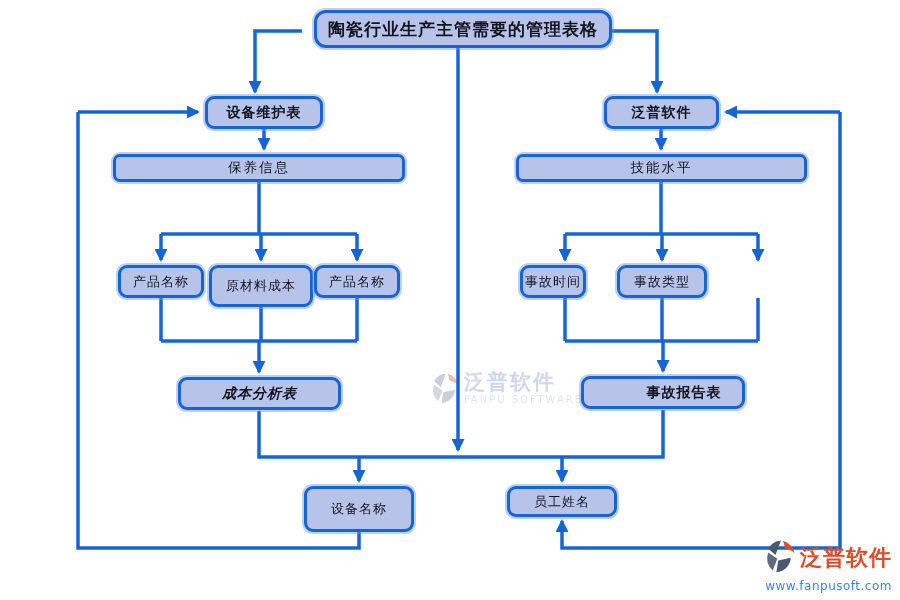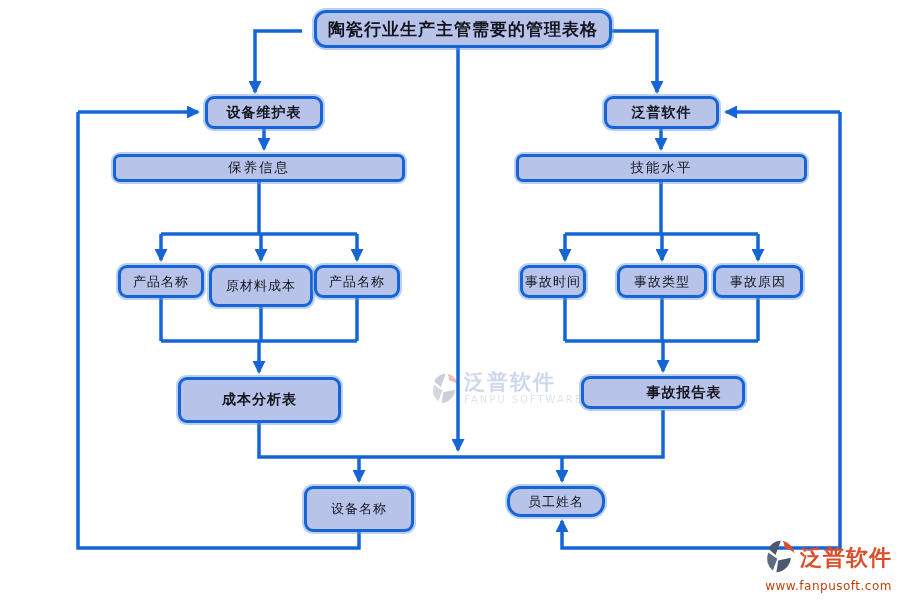--- a/index.html
+++ b/index.html
@@ -32,21 +32,21 @@
   .watermark .wm-text { display:flex; flex-direction:column; }
   .wm-brand { color:#c7d1ea; font-size:21px; font-weight:bold; letter-spacing:2px; line-height:1.1; }
   .wm-sub { color:#dde1ea; font-size:10px; letter-spacing:2px; }
   
   .footer-logo {
     position:absolute; right:8px; bottom:7px; z-index:4;
     display:flex; flex-direction:column; align-items:flex-end;
   }
   .fl-row { display:flex; align-items:center; gap:3px; }
   .fl-brand { color:#d94f2b; font-size:22px; font-weight:bold; letter-spacing:1px; line-height:1; }
-  .fl-url { color:#c2410c; font-size:12px; letter-spacing:0.5px; margin-top:1px; }
+  .fl-url { color:#3b82f6; font-size:12px; letter-spacing:0.5px; margin-top:1px; }
 </style>
 </head>
 <body>
 
 <div id="stage">
 
   <div class="watermark">
     <span>
       <svg width="30" height="34" viewBox="0 0 36 40">
         <path d="M5,12 A16,16 0 0 1 19,3 L13,19 Z" fill="#c2c7d2"></path>
@@ -115,33 +115,32 @@
   <div class="node wide-node" style="left:113px; top:154px; width:292px; height:28px;">保养信息</div>
 
   <div class="node wide-node" style="left:516px; top:154px; width:291px; height:28px;">技能水平</div>
 
   <div class="node" style="left:118px; top:265px; width:86px; height:33px;">产品名称</div>
 
   <div class="node" style="left:209px; top:265px; width:104px; height:42px;">原材料成本</div>
 
   <div class="node" style="left:314px; top:265px; width:86px; height:33px;">产品名称</div>
 
-  <div class="node key-node" style="left:178px; top:377px; width:163px; height:46px;">成本分析表</div>
+  <div class="node key-node" style="left:178px; top:377px; width:163px; height:33px;font-style:italic;">成本分析表</div>
 
   <div class="node" style="left:520px; top:265px; width:66px; height:33px;">事故时间</div>
 
   <div class="node" style="left:617px; top:265px; width:90px; height:33px;">事故类型</div>
 
-  <div class="node" style="left:713px; top:265px; width:90px; height:33px;">事故原因</div>
 
   <div class="node key-node" style="left:581px; top:376px; width:164px; height:33px;padding-left:42px;">事故报告表</div>
 
   <div class="node" style="left:304px; top:486px; width:110px; height:46px;">设备名称</div>
 
-  <div class="node" style="left:507px; top:486px; width:98px; height:31px;border-radius:14px;">员工姓名</div>
+  <div class="node" style="left:507px; top:486px; width:110px; height:31px;">员工姓名</div>
 
   <div class="footer-logo">
     <div class="fl-row">
       <span>
         <svg width="34" height="36" viewBox="0 0 36 40">
           <path d="M5,12 A16,16 0 0 1 19,3 L13,19 Z" fill="#4a5870"></path>
           <path d="M5,16 L15,23 L10,36 A17,17 0 0 1 5,16 Z" fill="#5d6a80"></path>
           <path d="M21,3 A17,17 0 0 1 34,17 Q29,12 23,11 Q23,6 21,3 Z" fill="#d94f2b"></path>
           <path d="M16,25 L30,22 A17,17 0 0 1 14,38 Z" fill="#4a5870"></path>
         </svg>

